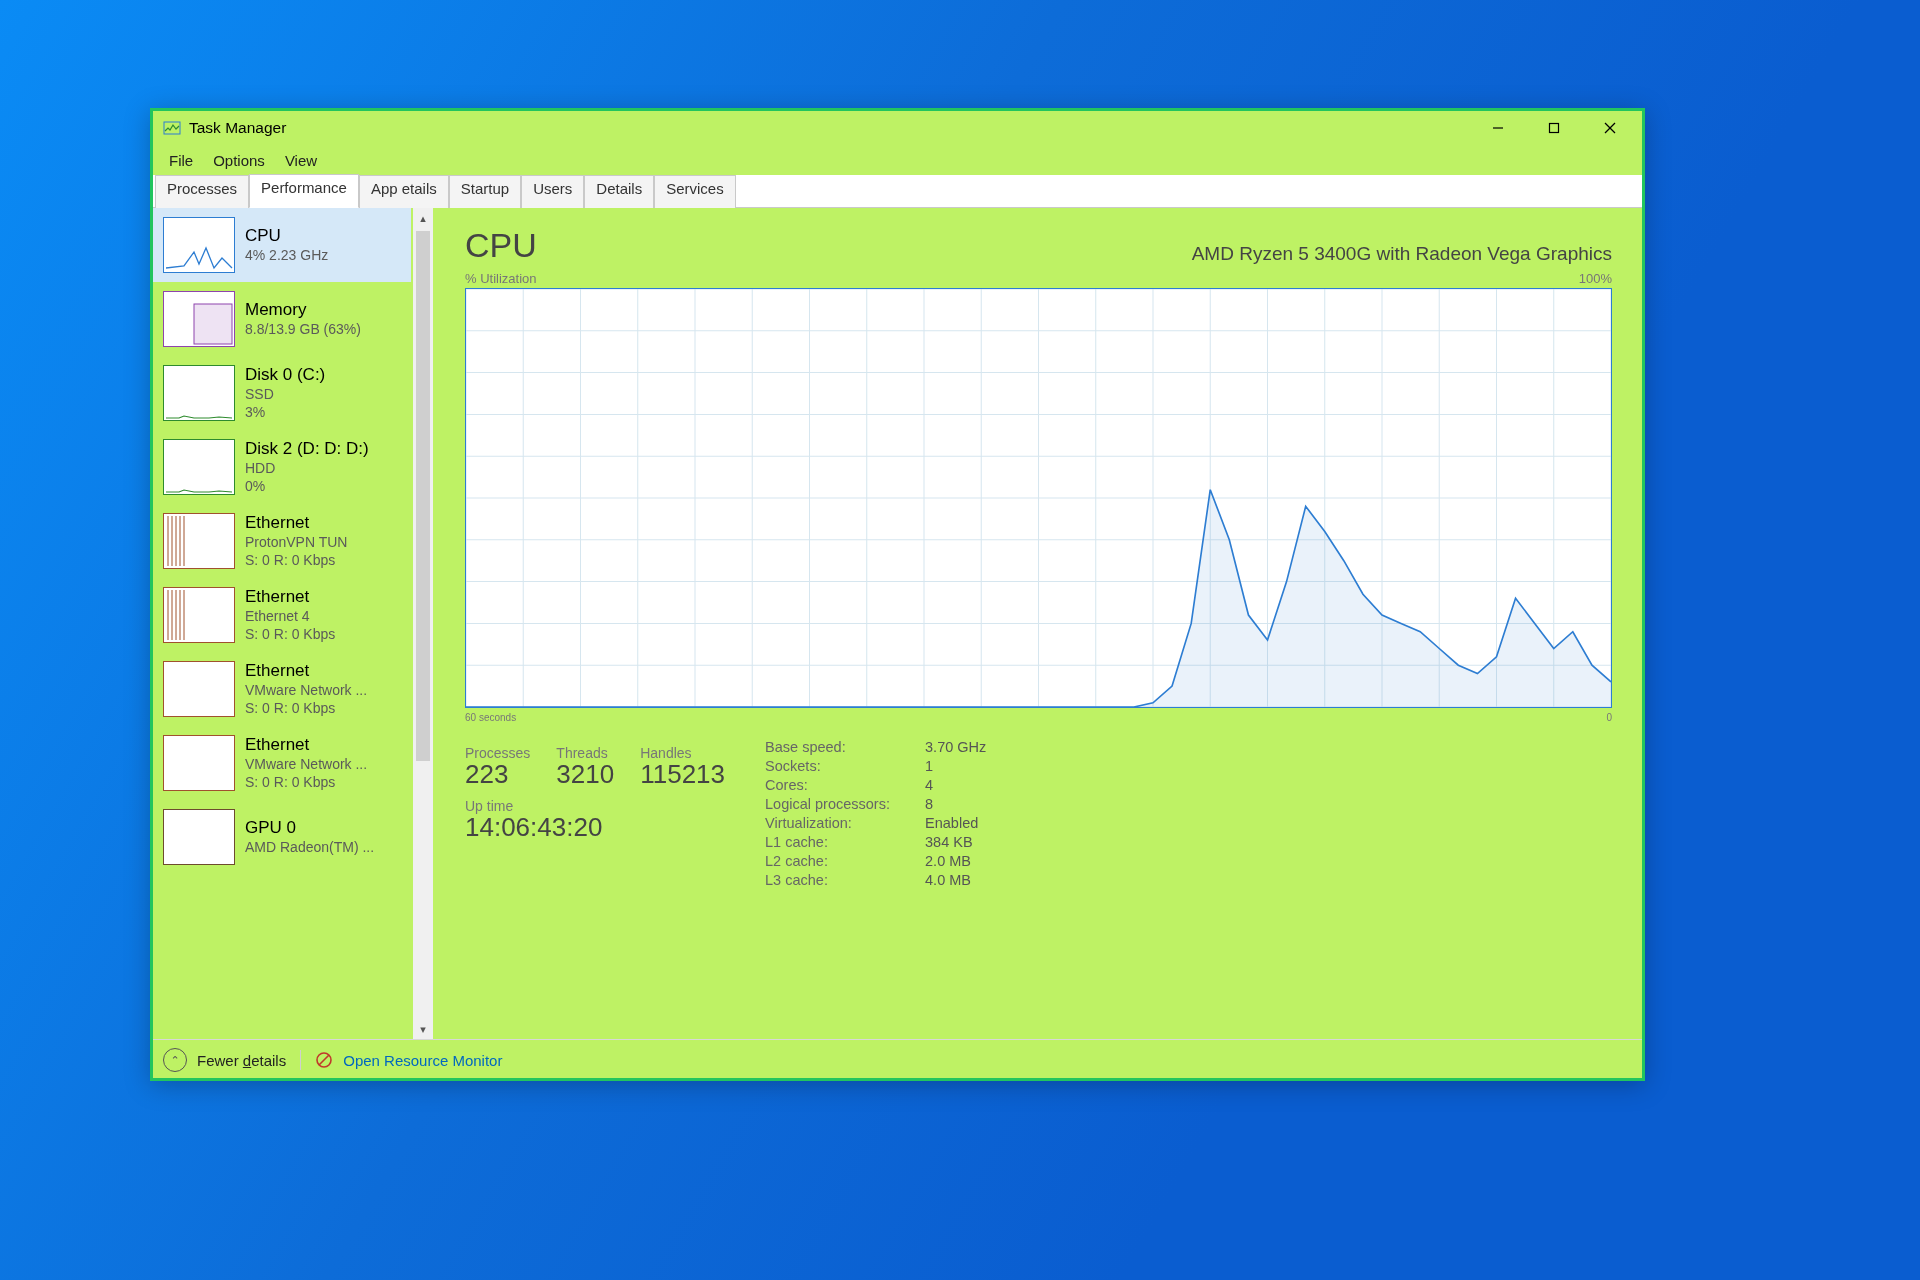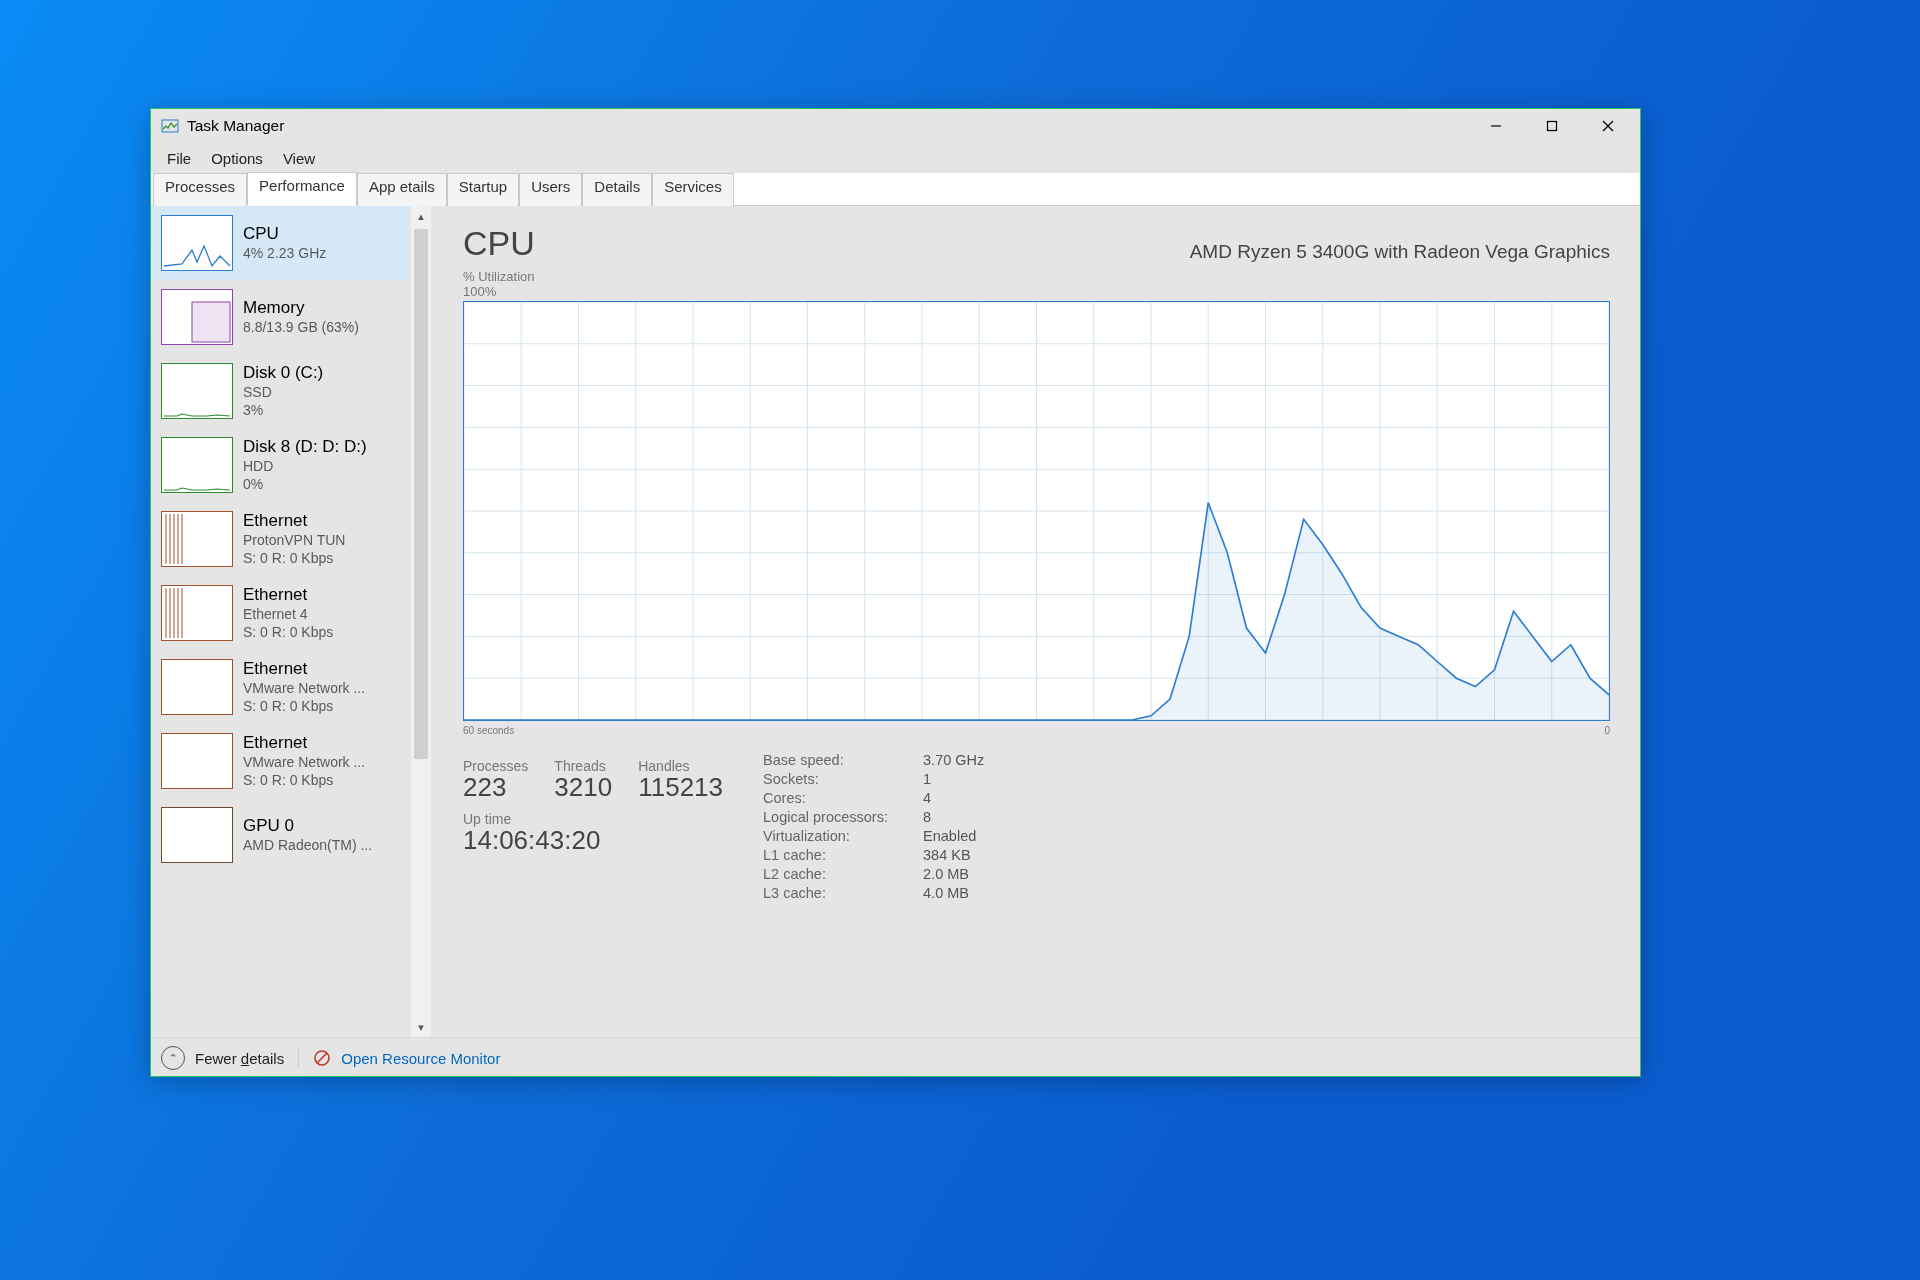--- a/index.html
+++ b/index.html
@@ -1,17 +1,17 @@
 <!DOCTYPE html>
 <html><head>
 <meta charset="utf-8">
 <style>
   html,body{margin:0;padding:0;width:1920px;height:1280px;font-family:"Segoe UI",Arial,sans-serif;font-size:16px;color:#000;}
   body{background:linear-gradient(120deg,#0a8bf5 0%,#0d6cd8 40%,#0a5dd0 70%,#0a5dd0 100%);}
-  .window{position:absolute;left:150px;top:108px;width:1489px;height:967px;background:#e5e5e5;border:1px solid #22c55e;box-shadow:0 4px 24px rgba(0,0,0,.25);}
+  .window{position:absolute;left:150px;top:108px;width:1489px;height:967px;background:#bef264;border:3px solid #22c55e;box-shadow:0 4px 24px rgba(0,0,0,.25);}
   
   .titlebar{height:34px;display:flex;align-items:center;padding:0 4px;}
   .titlebar .app-icon{width:18px;height:18px;margin:0 8px 0 6px;display:flex;align-items:center;justify-content:center;}
   .titlebar .title{font-size:15.5px;color:#000;}
   .titlebar .ctrls{margin-left:auto;display:flex;}
   .titlebar .ctrls .wbtn{width:56px;height:34px;display:flex;align-items:center;justify-content:center;font-size:14px;color:#000;}
   
   .menubar{height:30px;display:flex;align-items:center;padding:0 6px;font-size:15px;color:#222;}
   .menubar .mitem{padding:4px 10px;}
   
@@ -37,21 +37,21 @@
   .c-cpu{border-color:#2d7dd2;}
   .c-mem{border-color:#8e44ad;}
   .c-disk{border-color:#2e8b2e;}
   .c-eth{border-color:#a0522d;}
   .c-gpu{border-color:#6d4c2e;}
   
   .main{flex:1;padding:18px 30px 10px 32px;position:relative;}
   .hdr{display:flex;align-items:flex-end;margin-bottom:6px;}
   .hdr .chart-title{font-size:34px;color:#444;font-weight:400;}
   .hdr .chip-name{margin-left:auto;font-size:19px;color:#444;}
-  .chart-top-labels{display:flex;justify-content:space-between;font-size:13px;color:#777;margin-top:2px;margin-bottom:2px;flex-direction:column;}
+  .chart-top-labels{display:flex;justify-content:space-between;font-size:13px;color:#777;margin-top:2px;margin-bottom:2px;}
   .chart{height:418px;border:1px solid #2d7dd2;position:relative;background:#fff;}
   .chart-bottom-labels{display:flex;justify-content:space-between;font-size:10px;color:#777;margin-top:4px;}
   
   .stats{display:flex;margin-top:16px;gap:40px;}
   .bigblock .lbl{font-size:14px;color:#777;}
   .bigblock .val{font-size:26px;color:#444;margin-top:-2px;}
   .row1{display:flex;gap:26px;}
   .row2{display:flex;gap:26px;margin-top:6px;}
   .bigblock{display:flex;flex-direction:column;}
   .pairs{display:flex;flex-direction:column;gap:3px;}
@@ -152,21 +152,21 @@
               <div class="t3">3%</div>
             </div>
           </div>
           <div class="sitem">
             <div class="thumbg c-disk">
               <svg width="70" height="54" style="position:absolute;left:0;top:0">
                 <polyline points="2,52 15,52 20,50 30,52 45,52 55,51 68,52" fill="none" stroke="#2e8b2e" stroke-width="1.2"></polyline>
               </svg>
             </div>
             <div class="labels">
-              <div class="t1">Disk 8 (D: D: D:)</div>
+              <div class="t1">Disk 2 (D: D: D:)</div>
               <div class="t2">HDD</div>
               <div class="t3">0%</div>
             </div>
           </div>
           <div class="sitem">
             <div class="thumbg c-eth">
               <svg width="70" height="54" style="position:absolute;left:0;top:0">
                 <g stroke="#a0522d" stroke-width="1">
                   <line x1="4" y1="2" x2="4" y2="52"></line>
                   <line x1="8" y1="2" x2="8" y2="52"></line>

